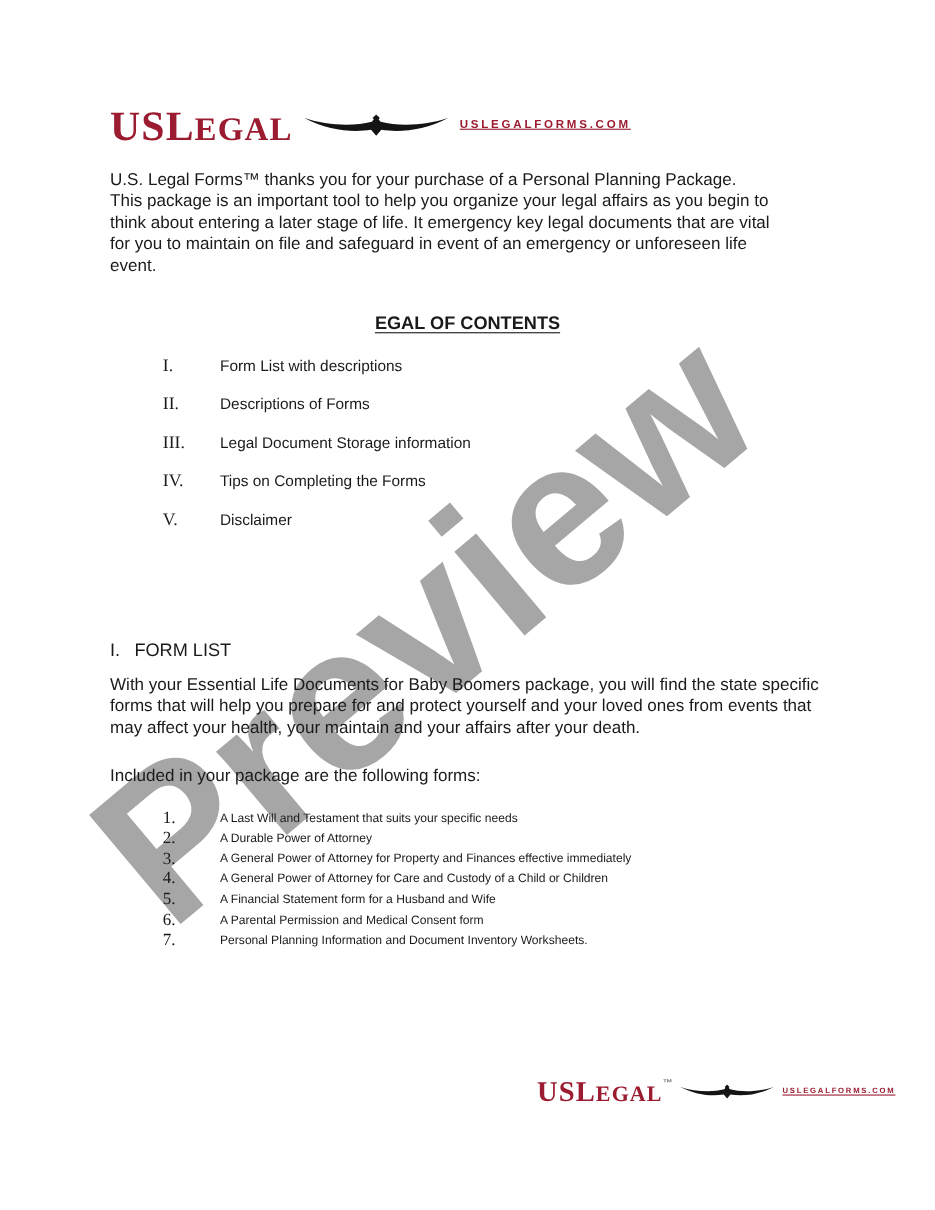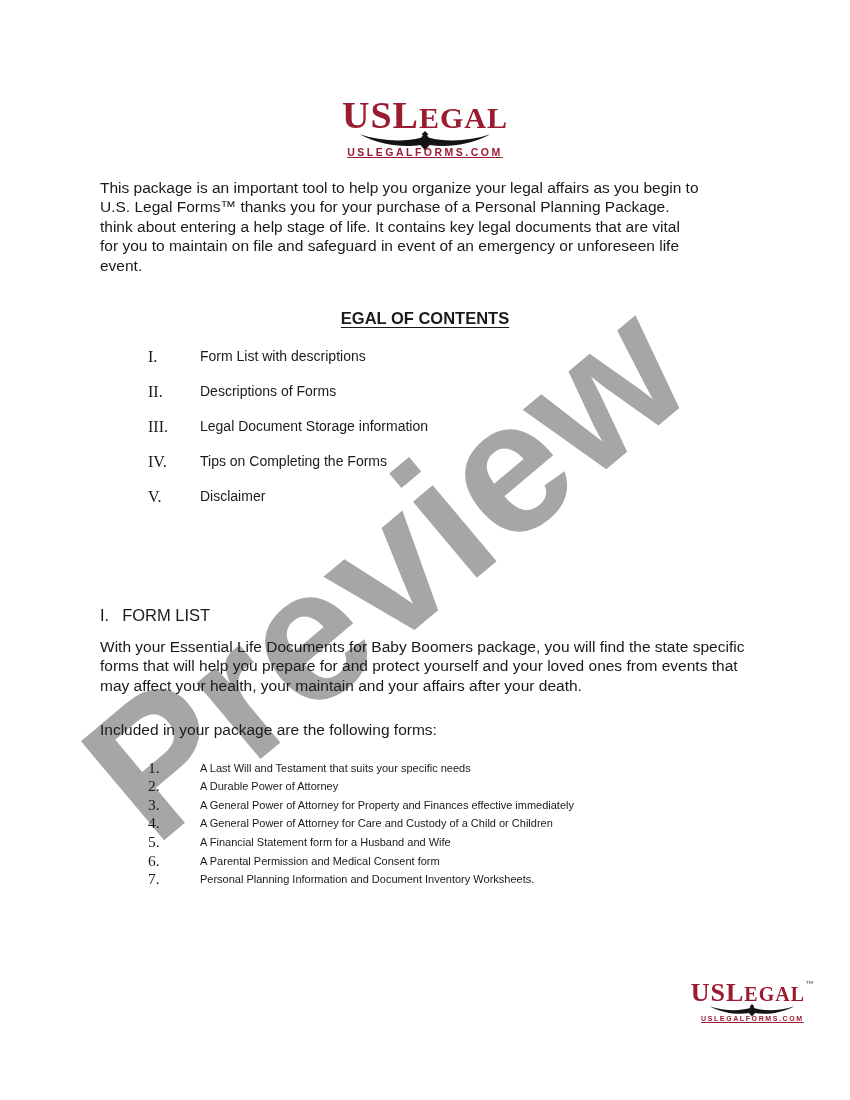--- a/index.html
+++ b/index.html
@@ -20,21 +20,21 @@
     transform:translate(-50%,-50%) rotate(-40deg);
     font-size:188px; font-weight:bold; line-height:1;
     color:#a6a6a6; white-space:nowrap;
     font-family:"Liberation Sans", sans-serif;
   }
 
   
   .content { position:relative; z-index:2; padding:0 100px; }
 
   
-  .logo { display:flex; flex-direction:column; align-items:center; }
+  .logo { display:flex; flex-direction:row; align-items:center; }
   .logo-top { padding-top:96px; }
   .logo-word {
     font-family:"Liberation Serif", serif;
     font-weight:bold; color:#9b1b30; line-height:1; letter-spacing:1px;
     white-space:nowrap;
   }
   .logo-top .wm-lg { font-size:38px; }
   .logo-top .wm-sm { font-size:30px; }
   .logo-top .eagle { width:152px; height:20px; margin-top:-3px; }
   .eagle path { fill:#141414; }
@@ -89,23 +89,23 @@
     <div class="logo logo-top">
       <div class="logo-word"><span class="wm-lg">USL</span><span class="wm-sm">EGAL</span></div>
       <svg class="eagle" viewBox="0 0 200 30" aria-hidden="true">
         <path d="M100 0 l5 5 -5 5 -5 -5 Z"></path>
         <path d="M100 3 L94 10 C68 17 32 15 2 5 C34 22 68 25 93 21 L100 29 L107 21 C132 25 166 22 198 5 C168 15 132 17 106 10 Z"></path>
       </svg>
       <div class="logo-site">USLEGALFORMS.COM</div>
     </div>
 
     <div class="intro">
+      <div class="text-line">U.S. Legal Forms™ thanks you for your purchase of a Personal Planning Package.</div>
       <div class="text-line">This package is an important tool to help you organize your legal affairs as you begin to</div>
-      <div class="text-line">U.S. Legal Forms™ thanks you for your purchase of a Personal Planning Package.</div>
-      <div class="text-line">think about entering a help stage of life.  It contains key legal documents that are vital</div>
+      <div class="text-line">think about entering a later stage of life.  It emergency key legal documents that are vital</div>
       <div class="text-line">for you to maintain on file and safeguard in event of an emergency or unforeseen life</div>
       <div class="text-line">event.</div>
     </div>
 
     <div class="toc-title">EGAL OF CONTENTS</div>
 
     <div class="toc-list">
       <div class="toc-row">
         <span class="num-col">I.</span>
         <span class="toc-label">Form List with descriptions</span>

